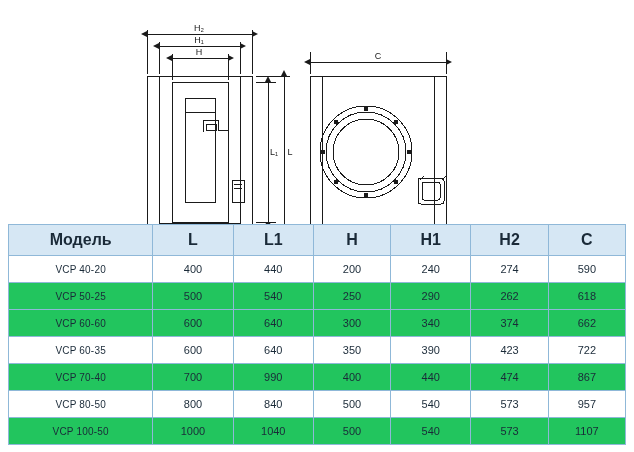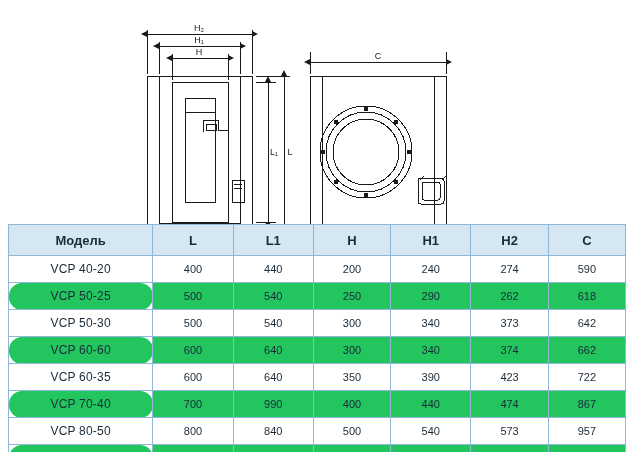--- a/index.html
+++ b/index.html
@@ -45,33 +45,32 @@
     border: 1px solid #8fb8d8;
     text-align: center;
     font-size: 11px;
     height: 26px;
     padding: 0;
     color: #1a2a38;
   }
   table.spec thead th {
     background: #d6e7f4;
     font-weight: bold;
-    font-size: 13px;
+    font-size: 16px;
     height: 30px;
   }
   table.spec tbody tr.odd td {
     background: #ffffff;
   }
   table.spec tbody tr.even td {
     background: #22c55e;
   }
   table.spec td.model {
-    font-size: 12px;
+    font-size: 10px;
     letter-spacing: 0.2px;
-    border-radius: 13px;
   }
 </style>
 </head>
 <body>
 
 <div id="drawing-area">
   <svg width="634" height="218" viewBox="0 0 634 218" xmlns="http://www.w3.org/2000/svg">
     <defs>
       <marker id="arrL" markerWidth="7" markerHeight="7" refX="6" refY="3" orient="auto" markerUnits="userSpaceOnUse">
         <path d="M6,0 L6,6 L0,3 z" fill="#1a1a1a"></path>
@@ -202,29 +201,20 @@
       </tr>
       <tr class="even">
         <td class="model">VCP 50-25</td>
         <td>500</td>
         <td>540</td>
         <td>250</td>
         <td>290</td>
         <td>262</td>
         <td>618</td>
       </tr>
-      <tr class="odd">
-        <td class="model">VCP 50-30</td>
-        <td>500</td>
-        <td>540</td>
-        <td>300</td>
-        <td>340</td>
-        <td>373</td>
-        <td>642</td>
-      </tr>
       <tr class="even">
         <td class="model">VCP 60-60</td>
         <td>600</td>
         <td>640</td>
         <td>300</td>
         <td>340</td>
         <td>374</td>
         <td>662</td>
       </tr>
       <tr class="odd">

